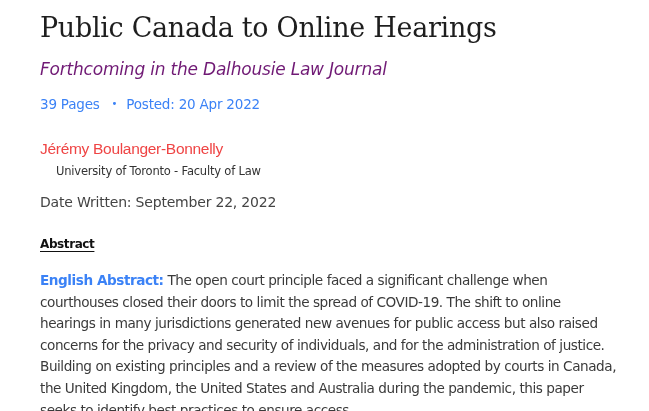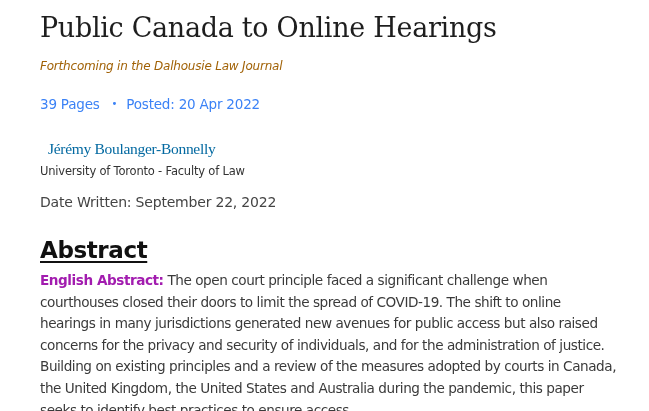--- a/index.html
+++ b/index.html
@@ -7,55 +7,55 @@
   .page { position: absolute; left: 40px; top: 0; width: 600px; }
   .title {
     position: absolute; left: 0; top: 12px; margin: 0;
     font-family: "DejaVu Serif", "Liberation Serif", serif;
     font-size: 27px; font-weight: normal; color: #1e1e1e; white-space: nowrap;
     letter-spacing: -0.3px;
   }
   .journal {
     position: absolute; left: 0; top: 59px;
     font-family: "DejaVu Sans", sans-serif; font-style: italic;
-    font-size: 12px; color: #a16207; white-space: nowrap; letter-spacing: -0.2px;
+    font-size: 17px; color: #701a75; white-space: nowrap; letter-spacing: -0.2px;
   }
   .meta {
     position: absolute; left: 0; top: 96px;
     font-family: "DejaVu Sans", sans-serif; font-size: 13.5px; color: #3b82f6;
     white-space: nowrap; letter-spacing: -0.2px;
   }
   .meta .dot { display: inline-block; margin: 0 9px 0 12px; font-size: 10px; vertical-align: 2px; }
   .author {
-    position: absolute; left: 8px; top: 140px;
-    font-family: Liberation Serif, serif; font-size: 15.5px; color: #0369a1;
+    position: absolute; left: 0; top: 140px;
+    font-family: Liberation Sans, sans-serif; font-size: 15.5px; color: #ef4444;
     text-decoration: none; white-space: nowrap; letter-spacing: -0.3px;
   }
   .affiliation {
-    position: absolute; left: 0; top: 164px;
+    position: absolute; left: 16px; top: 164px;
     font-family: "DejaVu Sans", sans-serif; font-size: 11.5px; color: #333;
     white-space: nowrap; letter-spacing: -0.2px;
   }
   .date-written {
     position: absolute; left: 0; top: 194px;
     font-family: "DejaVu Sans", sans-serif; font-size: 14px; color: #444;
     white-space: nowrap; letter-spacing: -0.2px;
   }
   .abstract-heading {
     position: absolute; left: 0; top: 237px; margin: 0;
-    font-family: "DejaVu Sans", sans-serif; font-size: 23px; font-weight: bold;
+    font-family: "DejaVu Sans", sans-serif; font-size: 12px; font-weight: bold;
     color: #111; text-decoration: underline; text-underline-offset: 3px;
     letter-spacing: -0.4px;
   }
   .abstract-text {
     position: absolute; left: 0; top: 270px; width: 580px; margin: 0;
     font-family: "DejaVu Sans", sans-serif; font-size: 13.6px; line-height: 21.6px;
     color: #3a3a3a; letter-spacing: -0.45px;
   }
-  .abstract-text strong { color: #a21caf; }
+  .abstract-text strong { color: #3b82f6; }
 </style>
 </head>
 <body>
 
 <div class="page">
   <h1 class="title">Public Canada to Online Hearings</h1>
   <div class="journal">Forthcoming in the Dalhousie Law Journal</div>
   <div class="meta">
     <span>39 Pages</span><span class="dot">•</span><span>Posted: 20 Apr 2022</span>
   </div>

